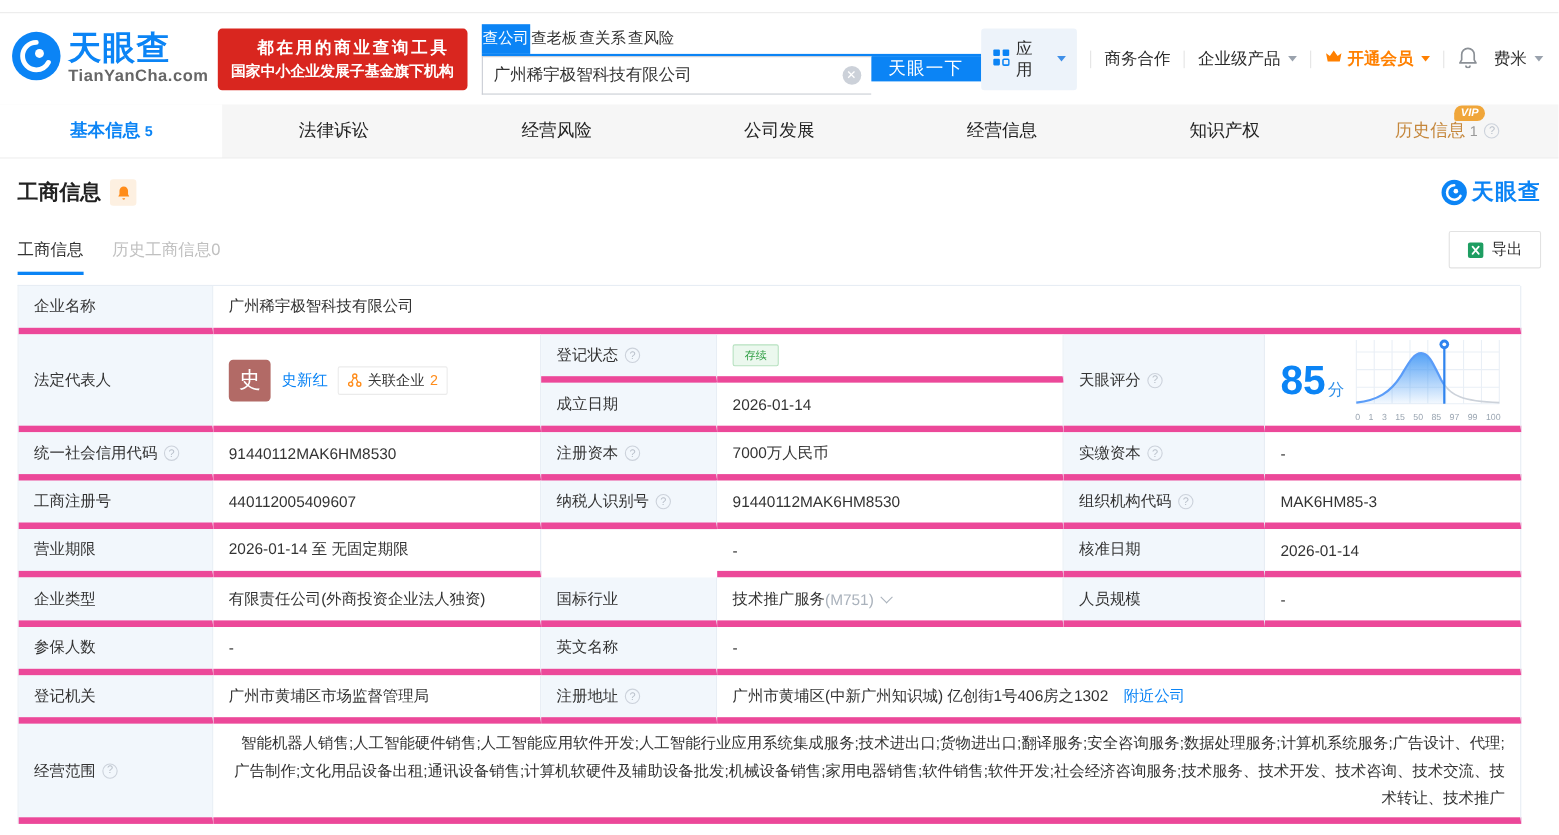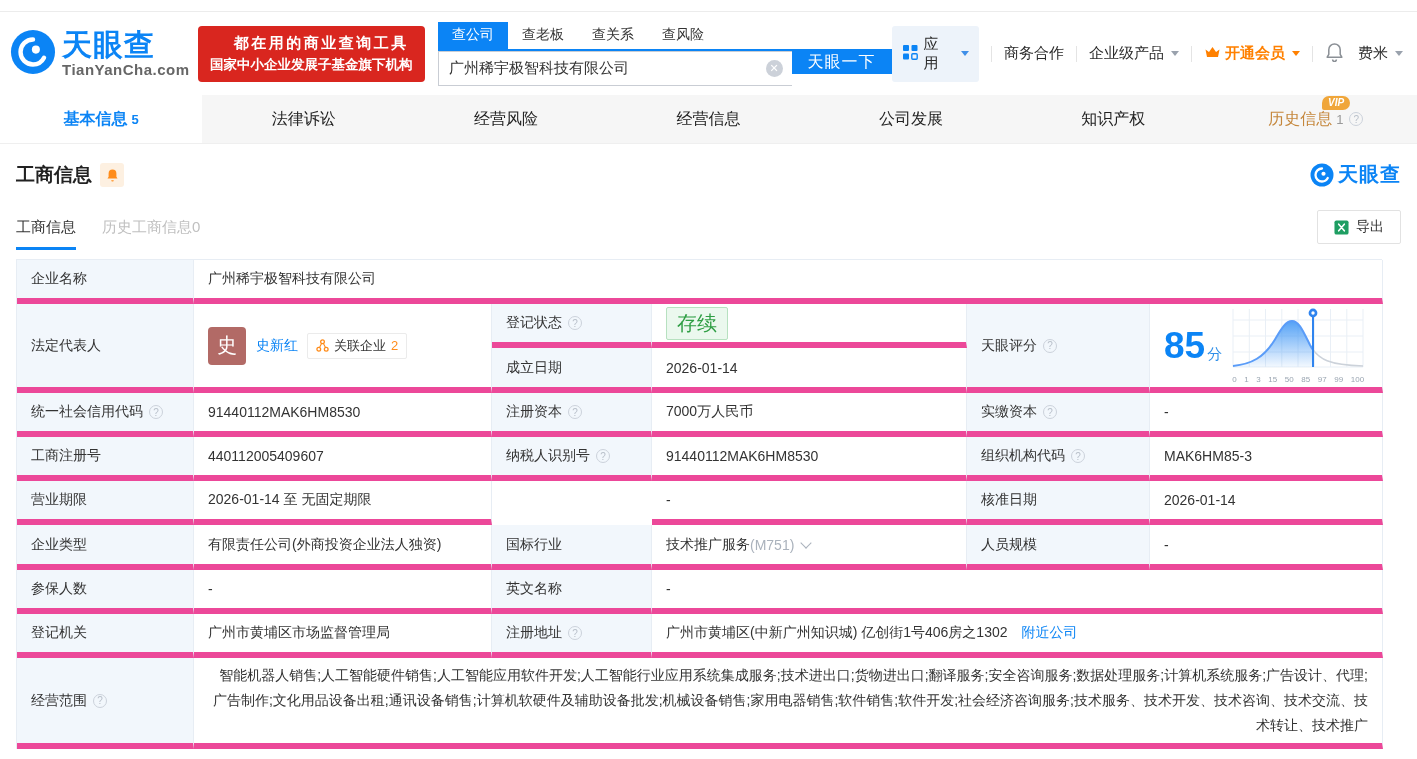--- a/index.html
+++ b/index.html
@@ -13,21 +13,21 @@
   .logo-txt { margin-left:6px; }
   .logo-name { font-size:30px; font-weight:700; color:#0b84f5; letter-spacing:1px; line-height:30px; }
   .logo-domain { font-size:15px; color:#666; letter-spacing:.5px; margin-top:1px;font-weight:bold; }
   .banner { margin-left:8px; width:228px; height:56px; background:#d9261f; border-radius:4px;
     color:#fff; font-weight:700; display:flex; flex-direction:column; justify-content:center; align-items:center; }
   .banner .l1 { font-size:15px; letter-spacing:2.5px;margin-left:20px; }
   .banner .l2 { font-size:13.5px; margin-top:3px; }
 
   .searchblock { margin-left:13px; width:455px; }
   .stabs { display:flex; align-items:flex-end; border-bottom:2px solid #0b84f5; }
-  .stab { font-size:14px; padding:4px 14px 5px; color:#333; cursor:pointer; }
+  .stab { font-size:14px; padding:4px 1px 5px; color:#333; cursor:pointer; }
   .stab.active { background:#0b84f5; color:#fff; }
   .srow { display:flex; }
   .sinput { position:relative; flex:1; }
   .sinput input { width:100%; height:35px; border:1px solid #c9cdd4; border-right:none; outline:none;
     padding:0 34px 0 10px; font-size:15px; color:#333; font-family:inherit; }
   .clearbtn { position:absolute; right:9px; top:9px; width:17px; height:17px; border-radius:50%;
     background:#ccd1d9; color:#fff; font-size:11px; display:flex; align-items:center; justify-content:center; cursor:pointer; }
   .sbtn { width:100px; height:23px; background:#0b84f5; color:#fff; font-size:16px; border:none;
     cursor:pointer; font-family:Liberation Mono, monospace; letter-spacing:1px; }
 
@@ -74,21 +74,21 @@
   .tbl { margin-top:9px; width:1366px; display:grid;
     grid-template-columns:177px 298px 160px 315px 183px 233px;
     grid-template-rows:44px 44px 45px 44px 44px 44px 45px 44px 44px 91px;
     border-top:1px solid #e7edf4; border-left:1px solid #e7edf4; font-size:14px; }
   .cell { border-right:1px solid #e7edf4; border-bottom:6px solid #ec4899;
     display:flex; align-items:center; padding:0 14px; overflow:hidden;text-align:right; }
   .lbl { background:#f2f7fc; color:#333; }
   .val { background:#fff; color:#333; }
   .q { display:inline-flex; width:14px; height:14px; border:1px solid #ccd2db; border-radius:50%;
     color:#b9c0ca; font-size:10px; align-items:center; justify-content:center; margin-left:6px; flex:none; cursor:pointer; }
-  .statusbadge { background:#ebf8ee; border:1px solid #b7e1c0; color:#2f9e44; font-size:20px;
+  .statusbadge { background:#ebf8ee; border:1px solid #b7e1c0; color:#2f9e44; font-size:10px;
     padding:2px 10px; border-radius:2px; }
   .avatar { width:38px; height:38px; border-radius:4px; background:#b26a66; color:#fff; font-size:20px;
     display:flex; align-items:center; justify-content:center; flex:none; cursor:pointer; }
   .replink { color:#0b84f5; margin:0 9px 0 10px; cursor:pointer; }
   .relbadge { display:flex; align-items:center; gap:5px; border:1px solid #ebebeb; border-radius:2px;
     padding:3px 8px; font-size:13px; cursor:pointer; }
   .relbadge .num { color:#ff8c1a; }
   .muted { color:#aab2bc; }
   .chev { width:8px; height:8px; border-right:1.5px solid #aab2bc; border-bottom:1.5px solid #aab2bc;
     transform:rotate(45deg); margin-left:8px; margin-top:-4px; }
@@ -195,24 +195,24 @@
     <span>基本信息</span>
     <span class="cnt">5</span>
   </div>
   <div class="tab">
     <span>法律诉讼</span>
   </div>
   <div class="tab">
     <span>经营风险</span>
   </div>
   <div class="tab">
+    <span>公司发展</span>
+  </div>
+  <div class="tab">
     <span>经营信息</span>
-  </div>
-  <div class="tab">
-    <span>公司发展</span>
   </div>
   <div class="tab">
     <span>知识产权</span>
   </div>
   <div class="tab history">
     <span class="histwrap">
       <span>历史信息</span>
       <span class="vipbadge">VIP</span>
     </span>
     <span class="cnt">1</span>

